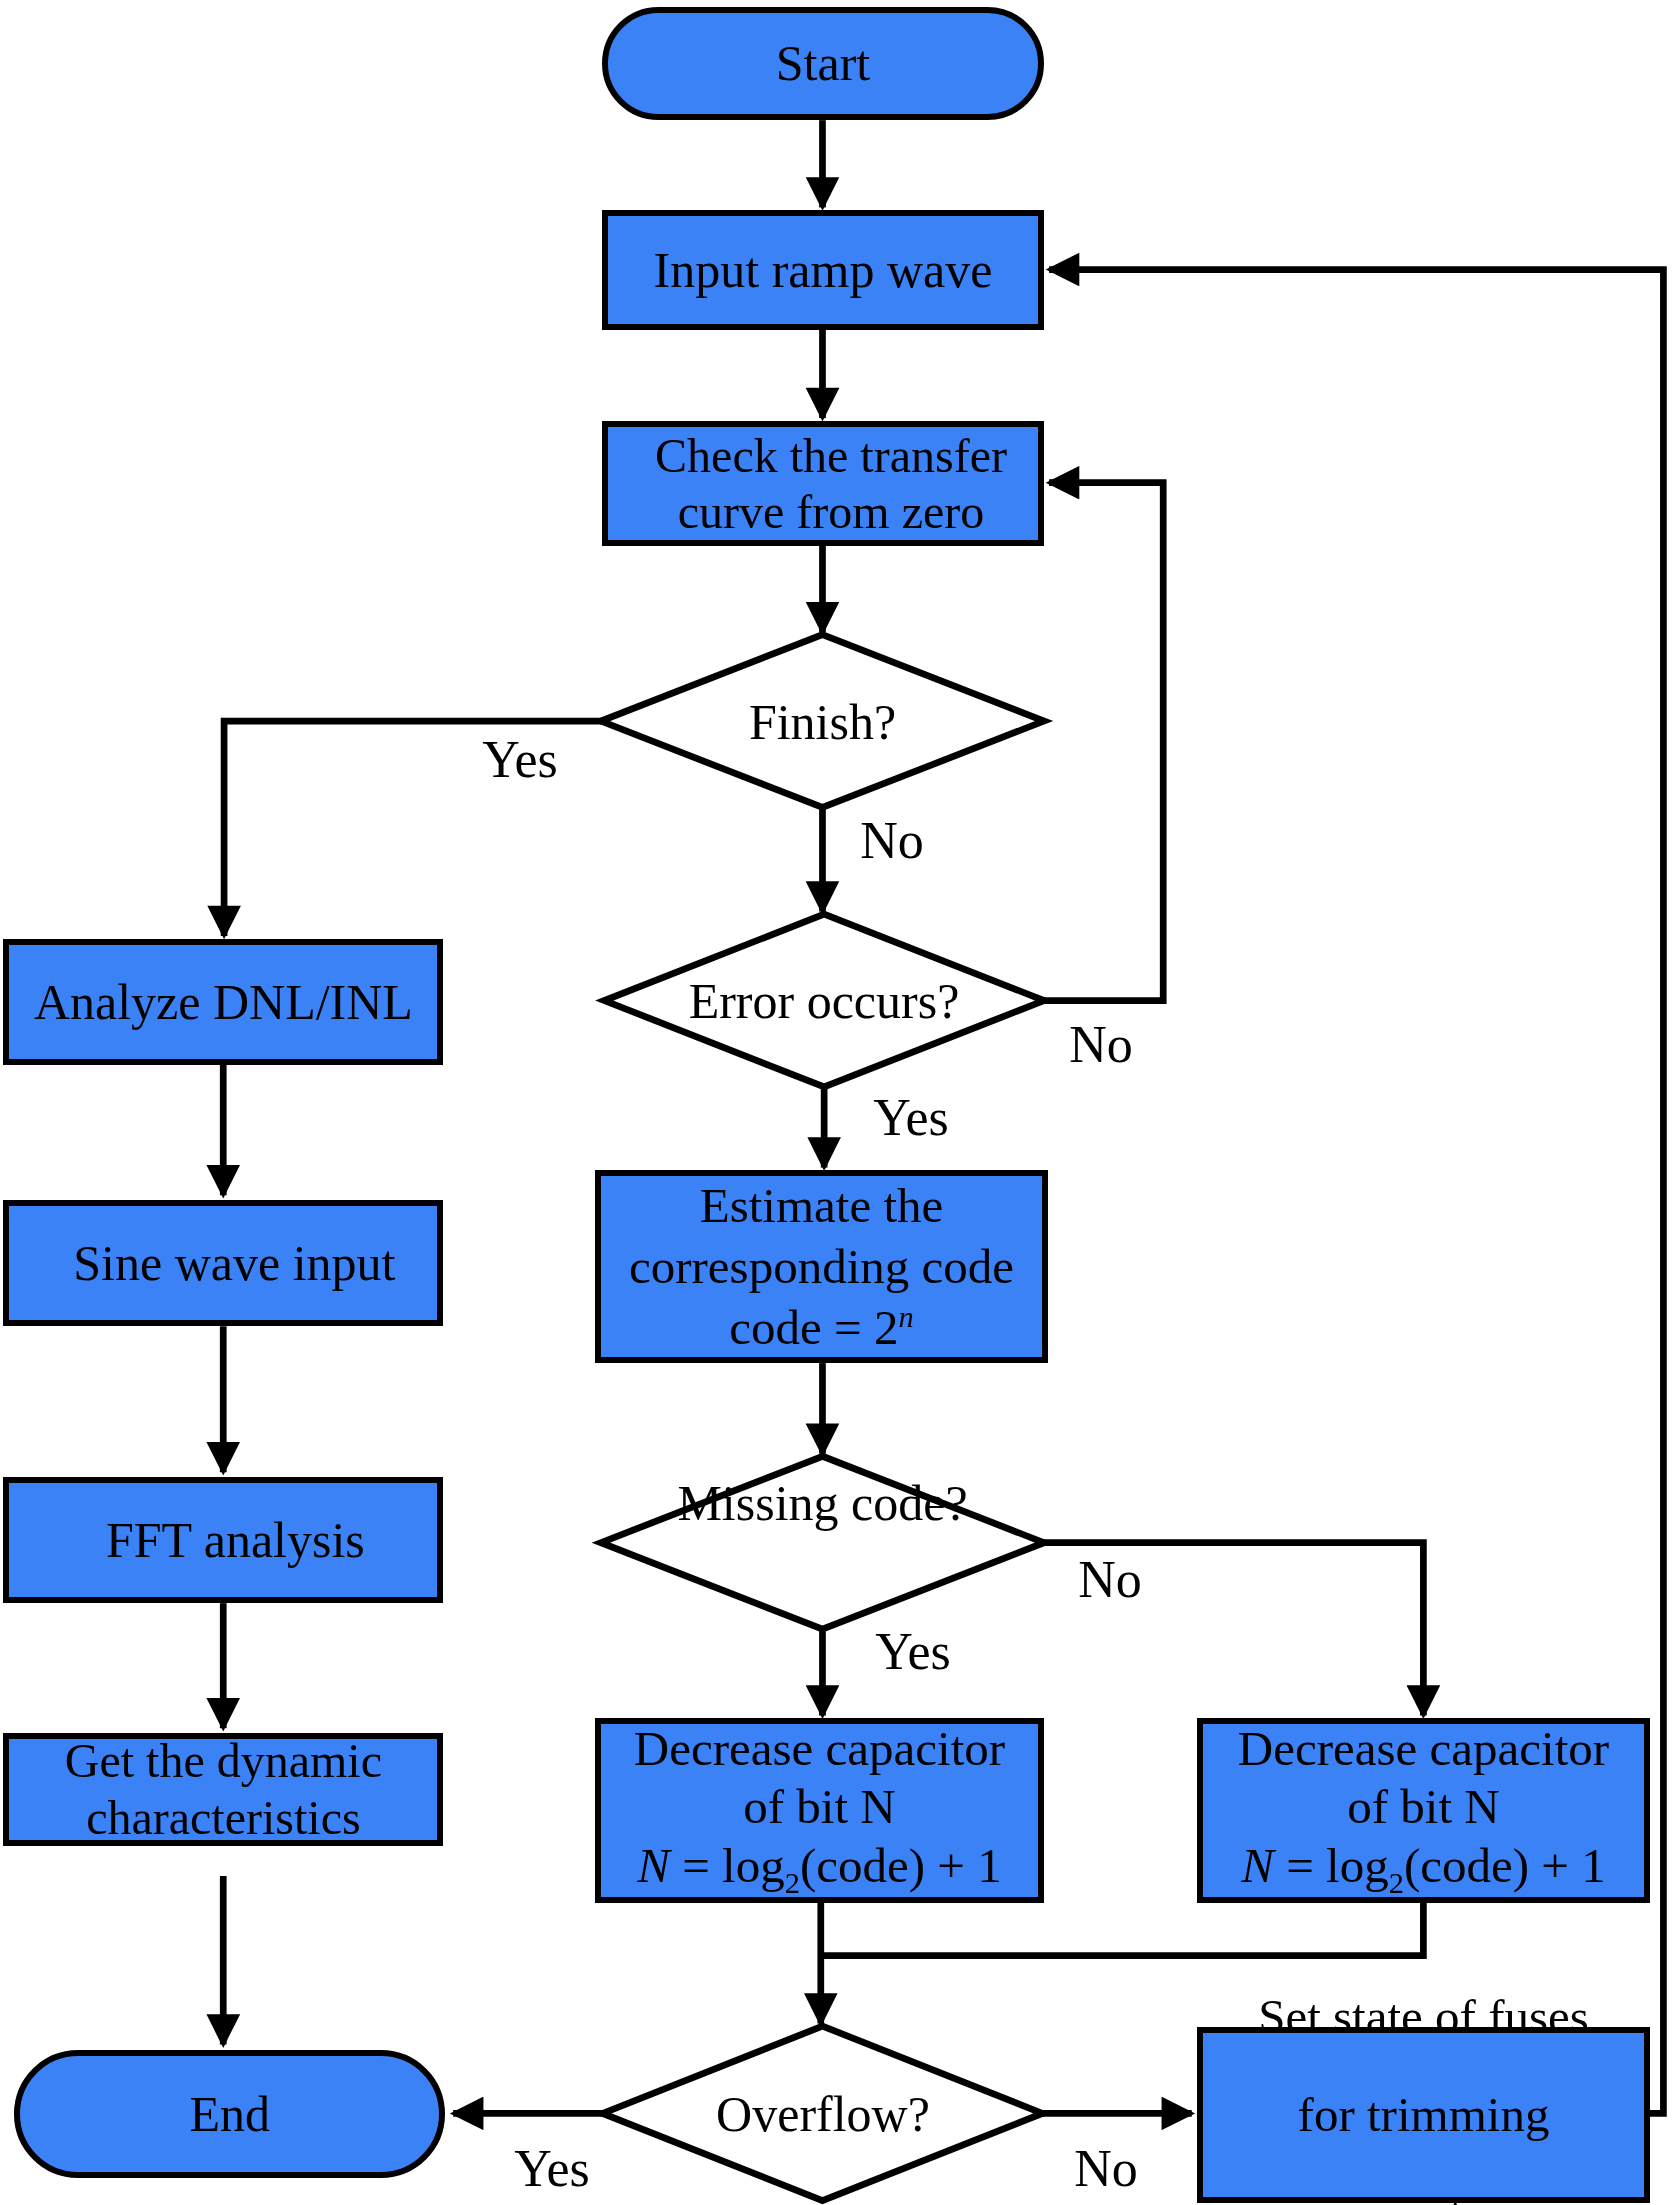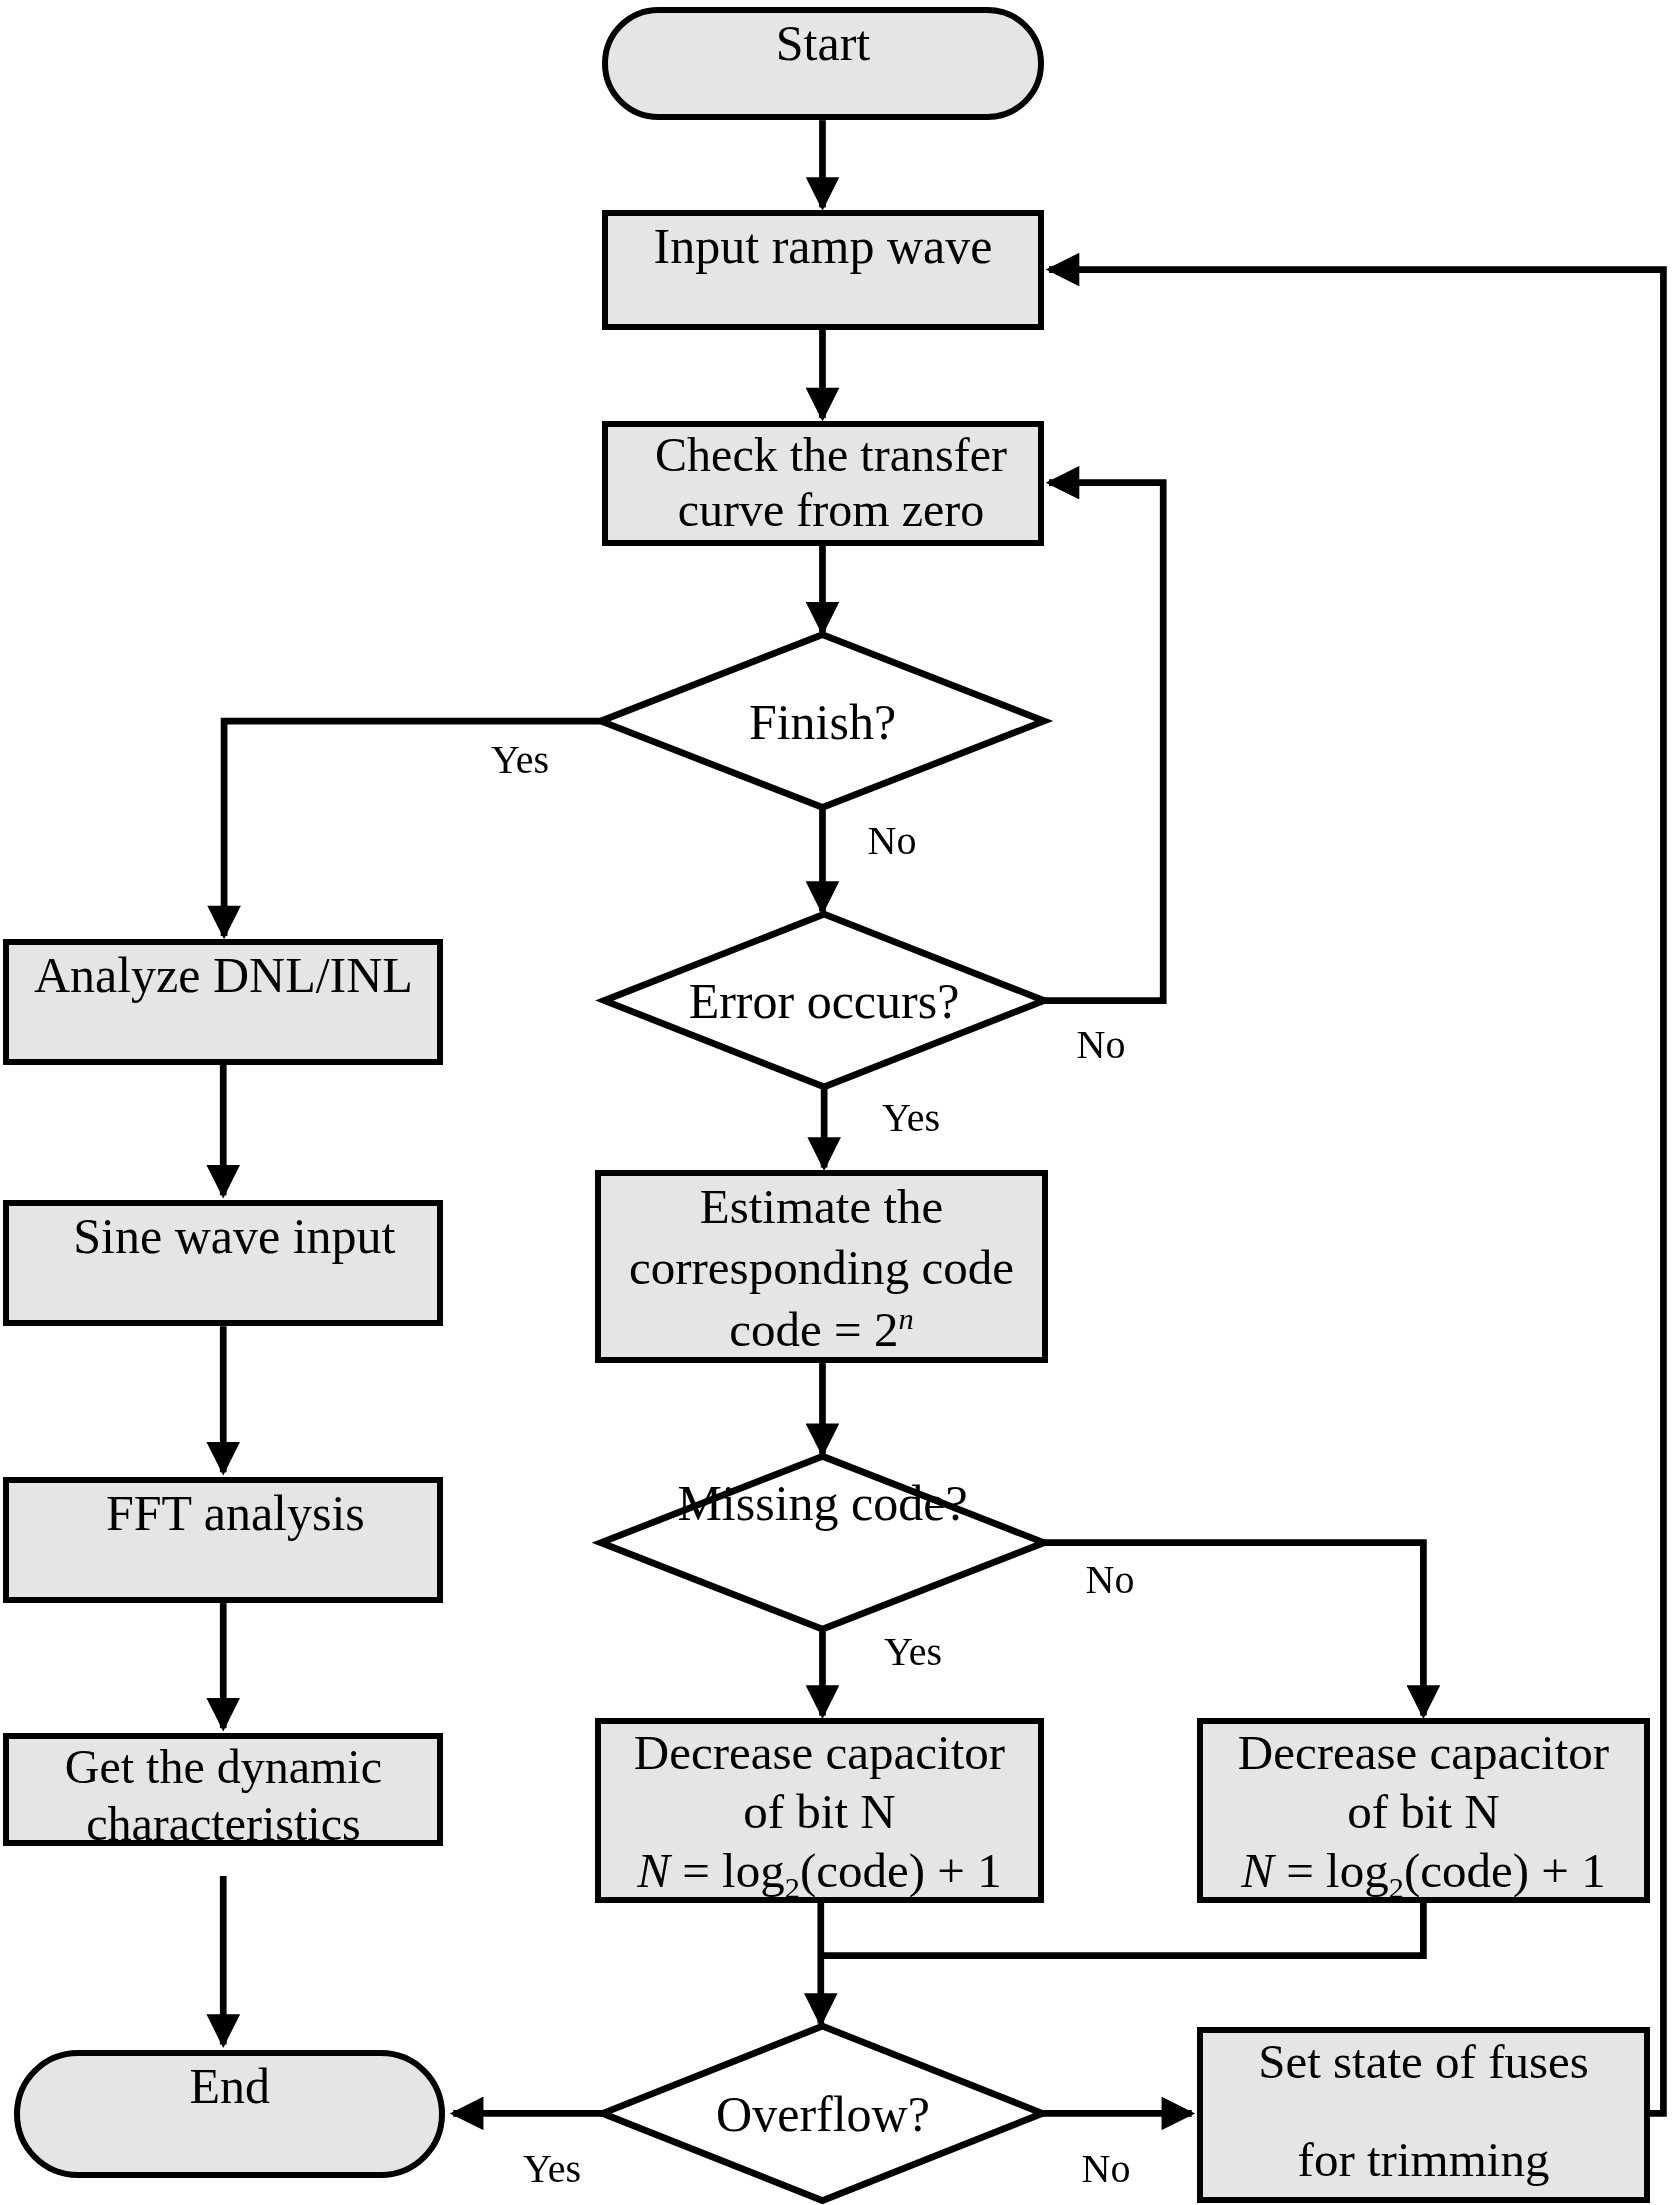--- a/index.html
+++ b/index.html
@@ -10,45 +10,46 @@
     background:#ffffff;
     font-family:"Liberation Serif","DejaVu Serif",serif;
     color:#000000;
     overflow:hidden;
   }
   #wires{position:absolute;left:0;top:0;width:100%;height:100%;}
   .node{
     position:absolute;
     box-sizing:border-box;
     border:6.7px solid #000000;
-    background:#e5e5e5;
+    background:#3b82f6;
     display:flex;
     flex-direction:column;
     align-items:center;
+    justify-content:center;
     text-align:center;
     font-size:50px;
     line-height:1.22;
     white-space:nowrap;
   }
   .node.small{font-size:49px;}
   .pill{border-radius:67px;}
   .dtext{
     position:absolute;
     display:flex;
     align-items:center;
     justify-content:center;
     text-align:center;
     font-size:50px;
     background:transparent;
     pointer-events:none;
   }
   .elabel{
     position:absolute;
     transform:translate(-50%,-50%);
-    font-size:40px;
+    font-size:52px;
     line-height:1;
     white-space:nowrap;
   }
   .sup{font-size:0.62em;vertical-align:super;}
   .sub{font-size:0.62em;vertical-align:sub;}
   .it{font-style:italic;}
   .ln{display:block;}
 </style>
 </head>
 <body>

